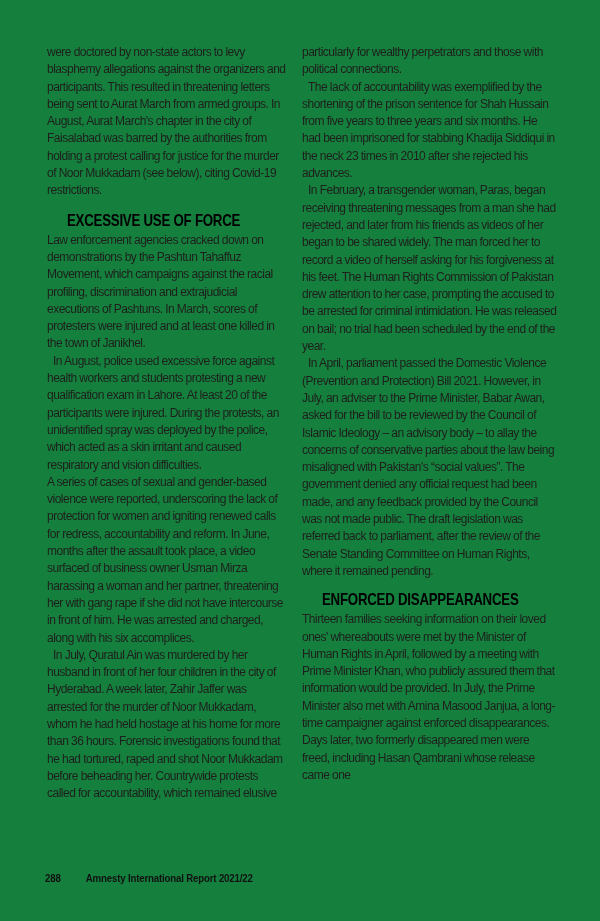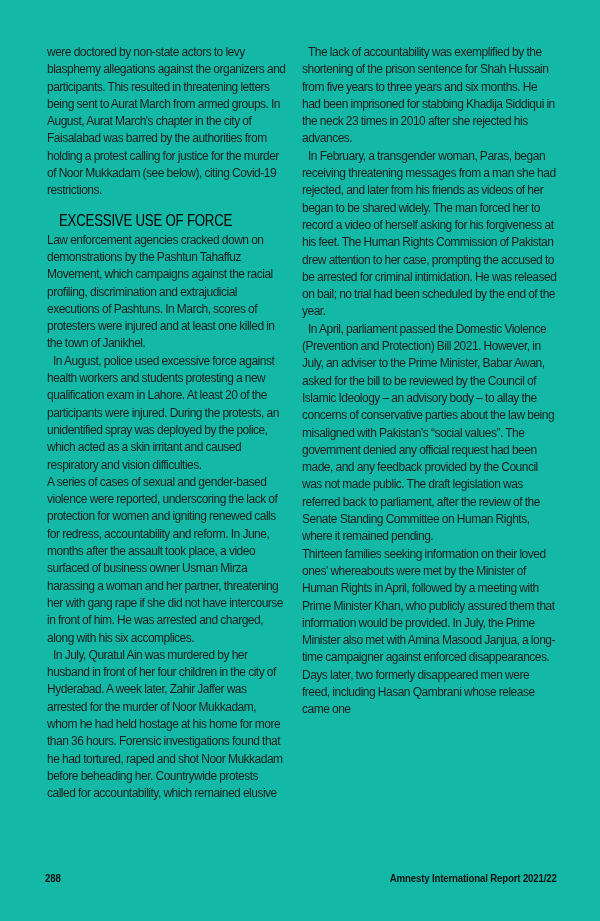--- a/index.html
+++ b/index.html
@@ -11,64 +11,63 @@
     width: 600px;
     height: 921px;
     position: relative;
     font-family: "Liberation Sans", sans-serif;
     color: #1e1e1c;
     overflow: hidden;
   }
   .page {
     position: absolute;
     inset: 0;
-    background: #14b8a6;
+    background: #15803d;
   }
   .col {
     position: absolute;
     top: 44px;
   }
   .col-left  { left: 47px;  width: 241px; }
   .col-right { left: 302px; width: 255px; }
 
   p.body {
     margin: 0;
     font-size: 12px;
     line-height: 17.3px;
     letter-spacing: -0.5px;
     word-spacing: -0.2px;
     text-align: left;
     color: #1e1e1c;
   }
   p.indent { text-indent: 6px; }
 
   h2.section-heading {
-    margin: 11px 0 3px 0;
+    margin: 11px 0 3px 8px;
     font-size: 17px;
     line-height: 17px;
-    font-weight: 400;
+    font-weight: 700;
     color: #000000;
     white-space: nowrap;
     padding-left: 12px;
   }
   h2.section-heading .hx {
     display: inline-block;
     transform: scaleX(0.78);
     transform-origin: 0 60%;
     letter-spacing: -0.3px;
   }
   h2.first { margin-top: 12px; }
 
   .footer {
     position: absolute;
     left: 45px;
     right: 43px;
     top: 872px;
     display: flex;
-    justify-content: space-between;
     align-items: flex-start;
     font-size: 11px;
     line-height: 13px;
     font-weight: 700;
     color: #111111;
   }
   .footer .cond-l {
     display: inline-block;
     transform: scaleX(0.88);
     transform-origin: 0 50%;
@@ -97,27 +96,31 @@
 
     <p class="body indent">In August, police used excessive force against health workers and students protesting a new qualification exam in Lahore. At least 20 of the participants were injured. During the protests, an unidentified spray was deployed by the police, which acted as a skin irritant and caused respiratory and vision difficulties.</p>
 
 
     <p class="body">A series of cases of sexual and gender-based violence were reported, underscoring the lack of protection for women and igniting renewed calls for redress, accountability and reform. In June, months after the assault took place, a video surfaced of business owner Usman Mirza harassing a woman and her partner, threatening her with gang rape if she did not have intercourse in front of him. He was arrested and charged, along with his six accomplices.</p>
 
     <p class="body indent">In July, Quratul Ain was murdered by her husband in front of her four children in the city of Hyderabad. A week later, Zahir Jaffer was arrested for the murder of Noor Mukkadam, whom he had held hostage at his home for more than 36 hours. Forensic investigations found that he had tortured, raped and shot Noor Mukkadam before beheading her. Countrywide protests called for accountability, which remained elusive</p>
   </div>
 
   <div class="col col-right">
+    <p class="body">particularly for wealthy perpetrators and those with political connections.</p>
 
     <p class="body indent">The lack of accountability was exemplified by the shortening of the prison sentence for Shah Hussain from five years to three years and six months. He had been imprisoned for stabbing Khadija Siddiqui in the neck 23 times in 2010 after she rejected his advances.</p>
 
     <p class="body indent">In February, a transgender woman, Paras, began receiving threatening messages from a man she had rejected, and later from his friends as videos of her began to be shared widely. The man forced her to record a video of herself asking for his forgiveness at his feet. The Human Rights Commission of Pakistan drew attention to her case, prompting the accused to be arrested for criminal intimidation. He was released on bail; no trial had been scheduled by the end of the year.</p>
 
     <p class="body indent">In April, parliament passed the Domestic Violence (Prevention and Protection) Bill 2021. However, in July, an adviser to the Prime Minister, Babar Awan, asked for the bill to be reviewed by the Council of Islamic Ideology – an advisory body – to allay the concerns of conservative parties about the law being misaligned with Pakistan's “social values”. The government denied any official request had been made, and any feedback provided by the Council was not made public. The draft legislation was referred back to parliament, after the review of the Senate Standing Committee on Human Rights, where it remained pending.</p>
 
+    <h2 class="section-heading">
+      <span class="hx">ENFORCED DISAPPEARANCES</span>
+    </h2>
 
     <p class="body">Thirteen families seeking information on their loved ones' whereabouts were met by the Minister of Human Rights in April, followed by a meeting with Prime Minister Khan, who publicly assured them that information would be provided. In July, the Prime Minister also met with Amina Masood Janjua, a long-time campaigner against enforced disappearances. Days later, two formerly disappeared men were freed, including Hasan Qambrani whose release came one</p>
   </div>
 
   <div class="footer">
     <span class="cond-l">288</span>
     <span class="cond-r">Amnesty International Report 2021/22</span>
   </div>
 
 </div>

